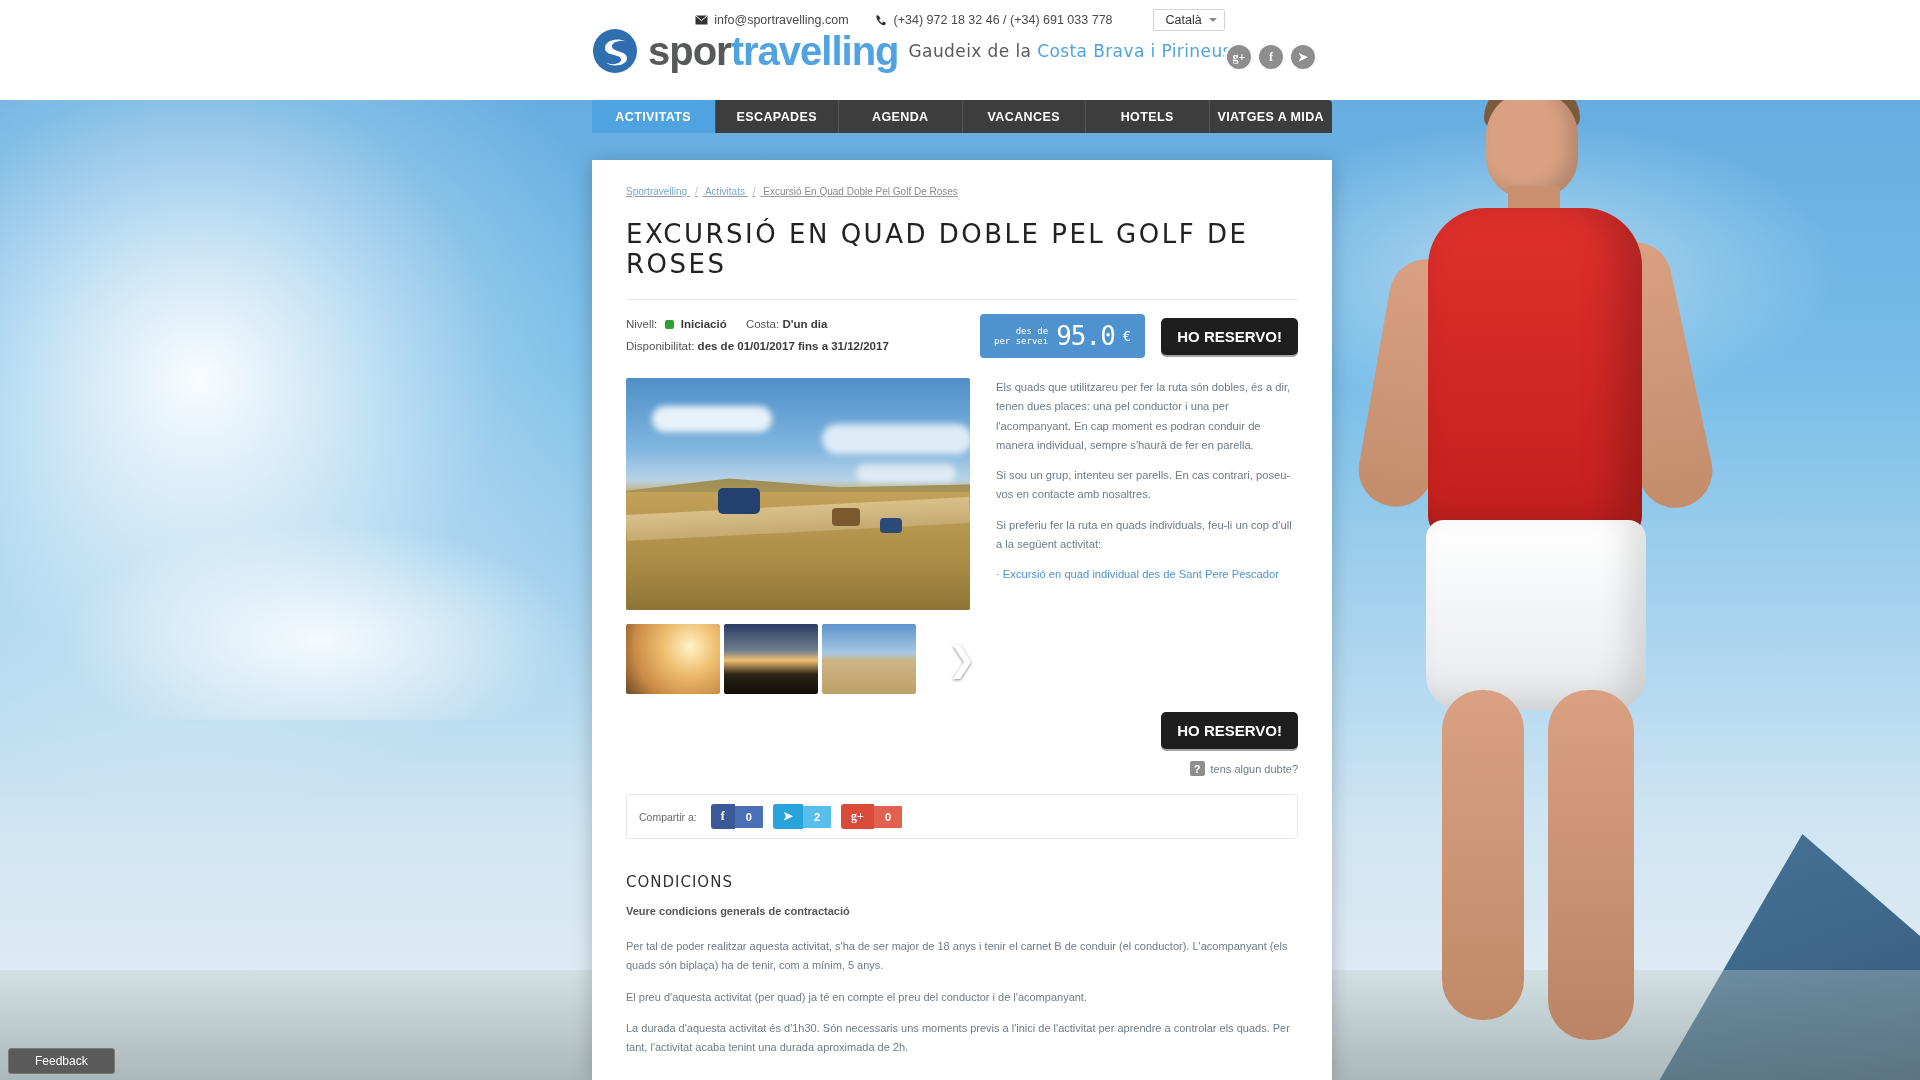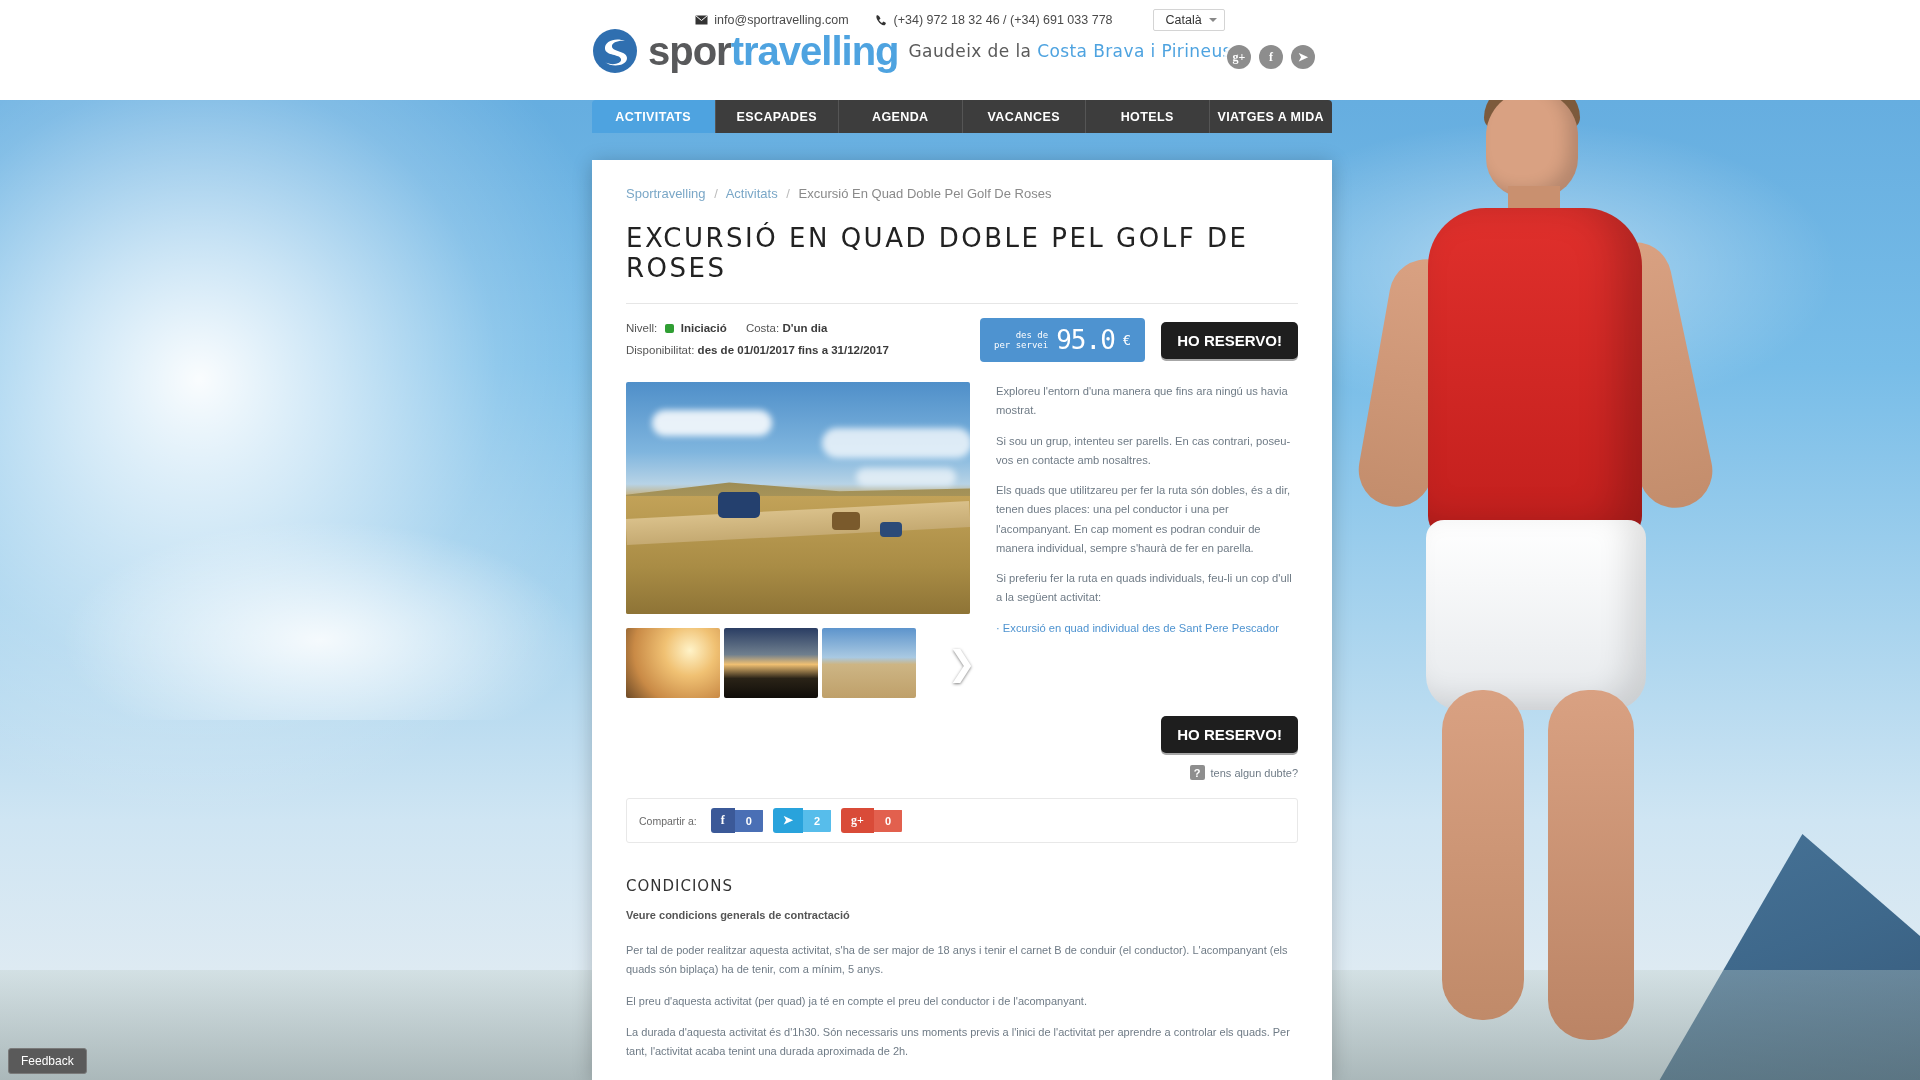--- a/index.html
+++ b/index.html
@@ -101,21 +101,21 @@
   }
   #nav .tab:last-child { border-right:none; }
   #nav .tab.active { background:#4ea3e0; }
 
   
   #card {
     position:absolute; top:160px; left:592px; width:740px; height:920px;
     background:#fff; box-shadow:0 2px 18px rgba(0,0,0,.22); padding:26px 34px;
     overflow:hidden;
   }
-  .breadcrumb { font-size:13px; color:#9a9a9a; }
+  .breadcrumb { font-size:10px; color:#9a9a9a;text-decoration:underline; }
   .breadcrumb a { color:#7aa7c7; text-decoration:none; cursor:pointer; }
   .breadcrumb .sep { margin:0 5px; color:#bbb; }
   .breadcrumb .cur { color:#8a8a8a; }
 
   h1#title {
     margin-top:22px; font-size:26px; font-weight:400; color:#222;
     letter-spacing:2.5px; font-family:"DejaVu Sans", sans-serif;
   }
   .rule { height:1px; background:#e6e6e6; margin-top:20px; }
 
@@ -193,21 +193,21 @@
   .gp .ic { background:#d94b38; } .gp .ct { background:#e2604e; }
 
   h2.sec { margin-top:34px; font-size:15px; font-weight:400; color:#333; letter-spacing:1px;
     font-family:"DejaVu Sans", sans-serif; }
   .cond { margin-top:14px; }
   .cond .note { font-size:11px; color:#555; font-weight:700; margin-bottom:20px; }
   .cond p { font-size:11px; color:#6f7b86; line-height:1.75; margin-bottom:12px; }
 
   #feedback {
     position:absolute; left:8px; bottom:6px; background:#5a5a5a; color:#fff;
-    font-size:12px; padding:5px 12px; border:1px solid #7a7a7a; border-radius:3px; cursor:pointer;
+    font-size:12px; padding:5px 26px; border:1px solid #7a7a7a; border-radius:3px; cursor:pointer;
   }
 </style>
 </head>
 <body>
 
 <div id="bg">
   <div class="sunglow"></div>
   <div class="cloudA"></div>
   <div class="cloudB"></div>
   <div class="mountain"></div>
@@ -335,23 +335,22 @@
       <div class="thumbs">
         <div class="thumb th1"></div>
         <div class="thumb th2"></div>
         <div class="thumb th3"></div>
         <div class="nextarrow">❯</div>
       </div>
     </div>
 
     <div class="rightcol">
       <div class="desc">
-        <p>Exploreu l'entorn d'una manera que fins ara ningú us havia mostrat.</p>
+        <p>Els quads que utilitzareu per fer la ruta són dobles, és a dir, tenen dues places: una pel conductor i una per l'acompanyant. En cap moment es podran conduir de manera individual, sempre s'haurà de fer en parella.</p>
         <p>Si sou un grup, intenteu ser parells. En cas contrari, poseu-vos en contacte amb nosaltres.</p>
-        <p>Els quads que utilitzareu per fer la ruta són dobles, és a dir, tenen dues places: una pel conductor i una per l'acompanyant. En cap moment es podran conduir de manera individual, sempre s'haurà de fer en parella.</p>
         <p>Si preferiu fer la ruta en quads individuals, feu-li un cop d'ull a la següent activitat:</p>
         <p><a class="link">· Excursió en quad individual des de Sant Pere Pescador</a></p>
       </div>
     </div>
   </div>
 
   <div class="reserve2">
     <button class="btn-dark">HO RESERVO!</button>
   </div>
 

